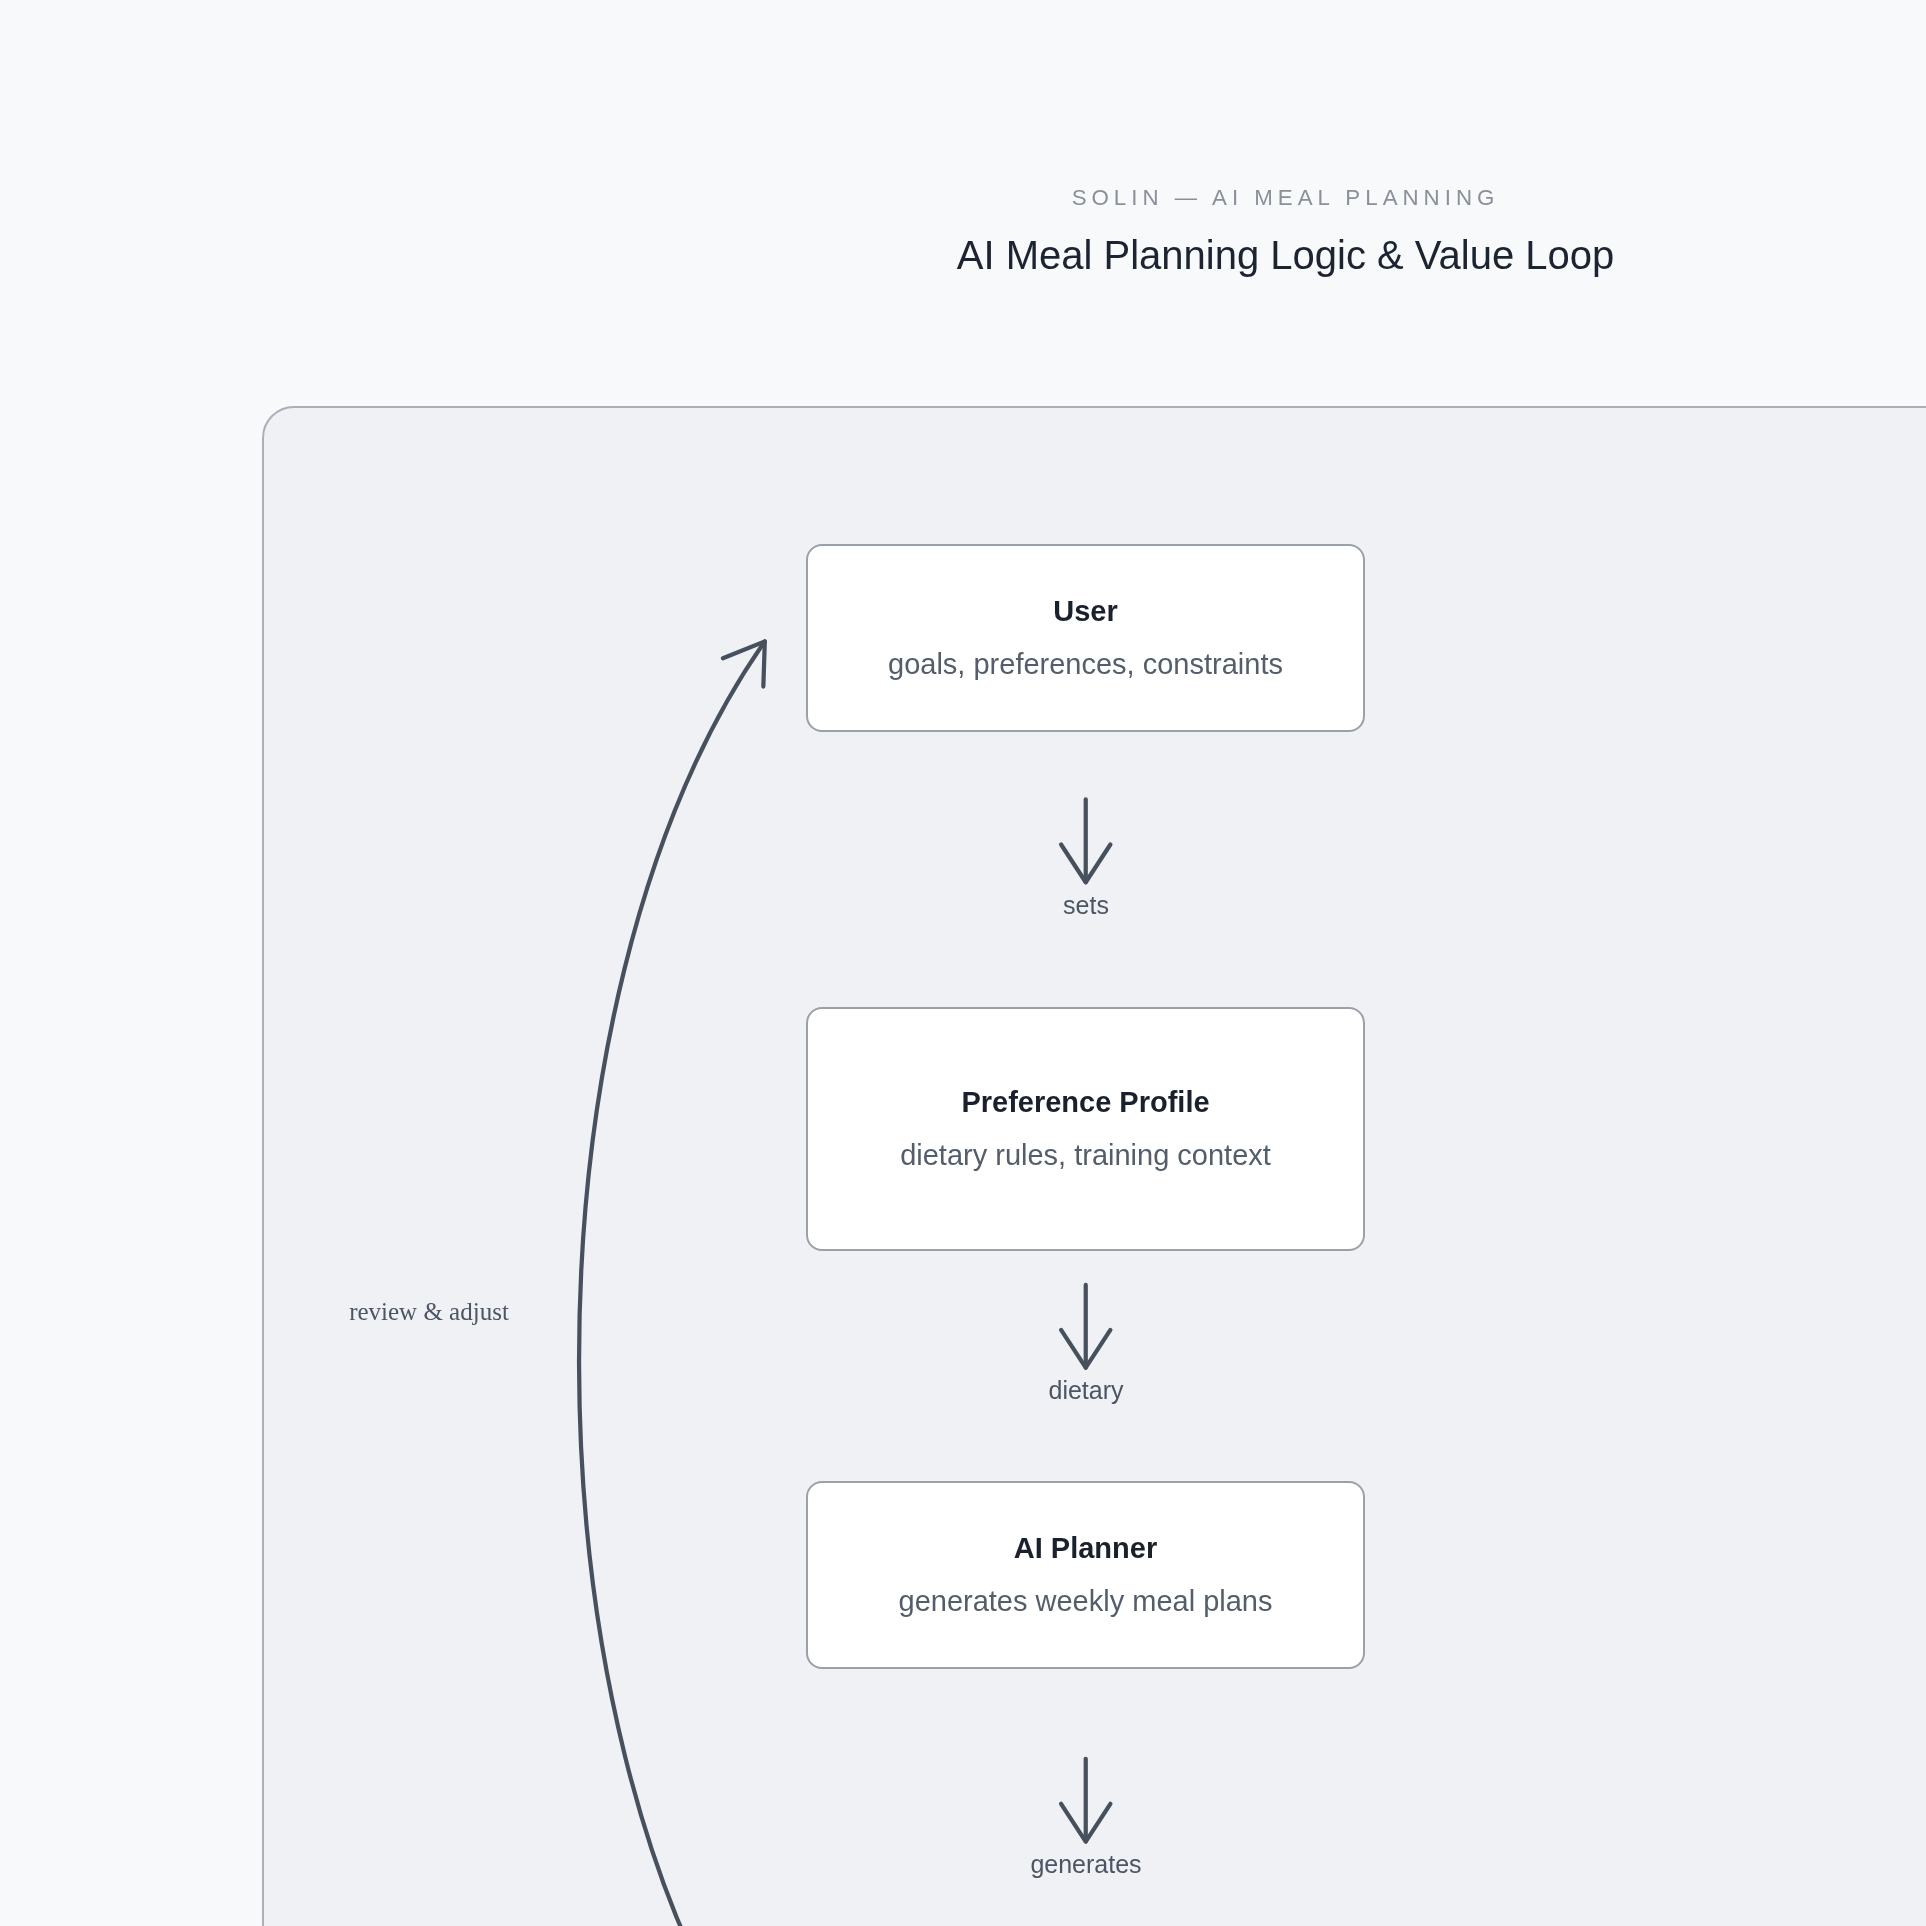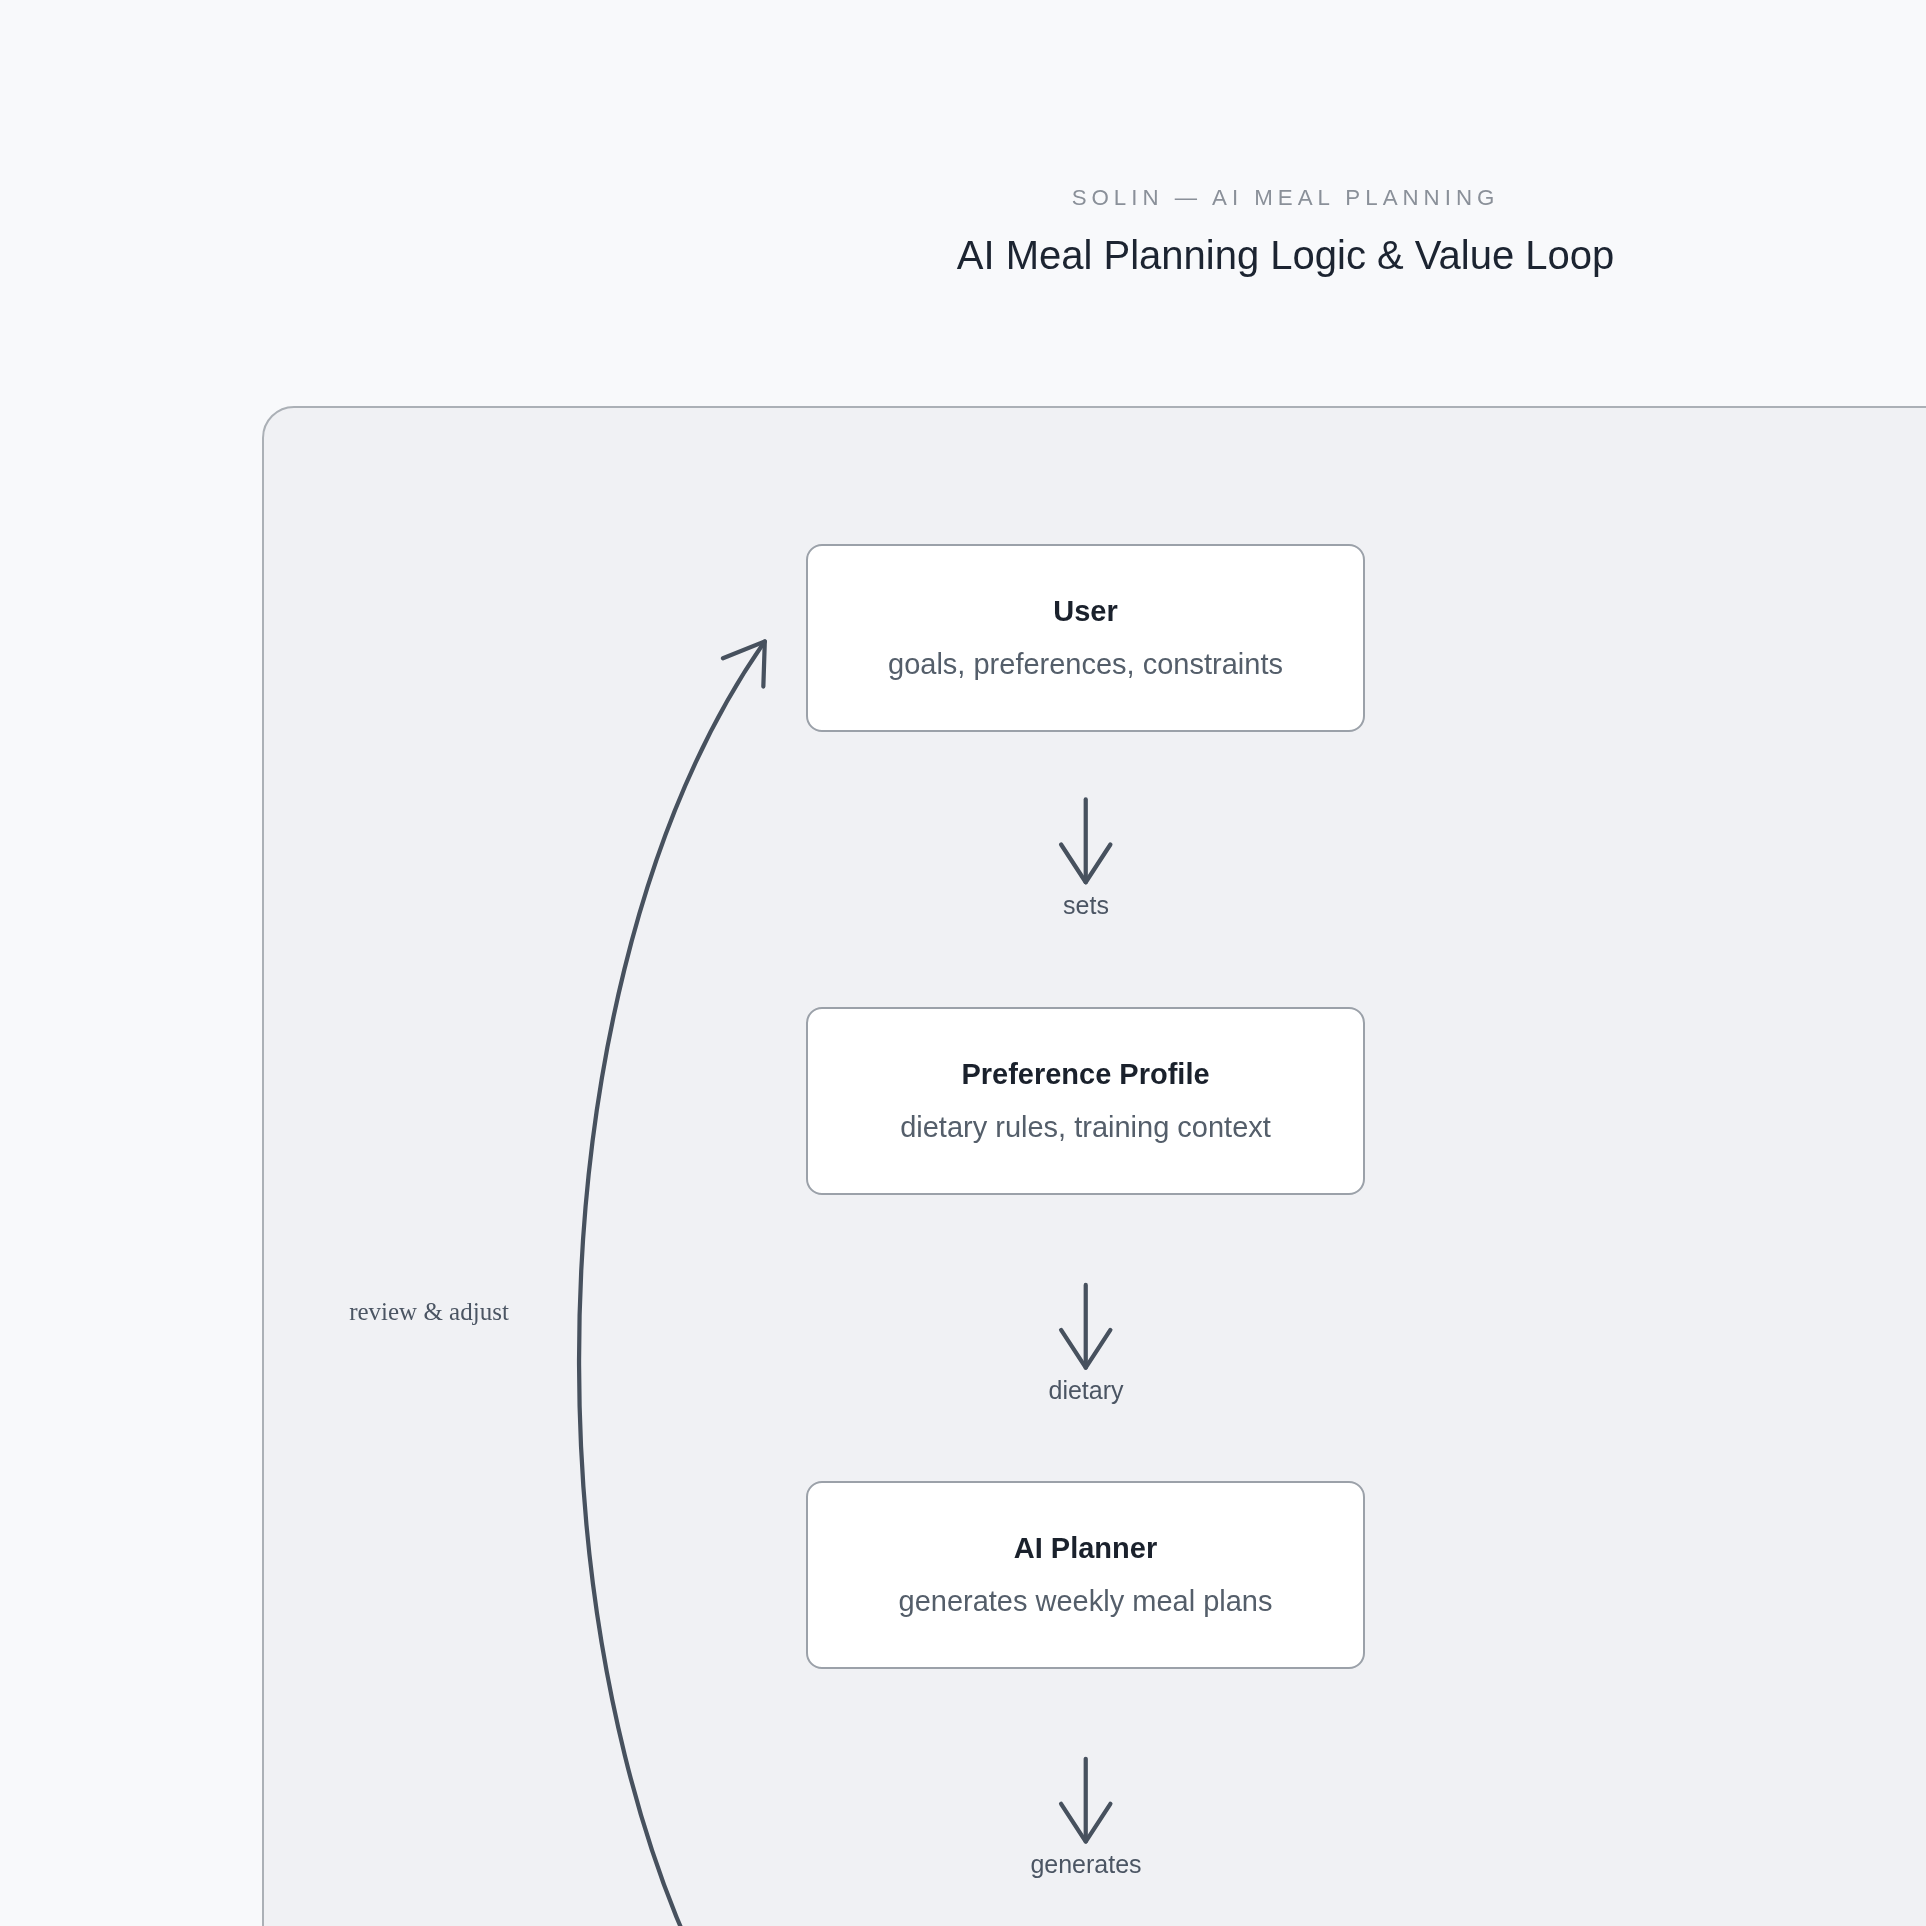--- a/index.html
+++ b/index.html
@@ -68,21 +68,21 @@
     color: #1a212c;
     line-height: 1;
   }
   .node-subtitle {
     font-size: 29px;
     font-weight: 400;
     color: #545e6a;
     line-height: 1;
   }
   .node-user            { left: 806px; top: 532px; width: 559px; height: 188px; margin-top: 12px; }
-  .node-preference      { left: 806px; top: 1007px; width: 559px; height: 188px; }
+  .node-preference      { left: 806px; top: 1007px; width: 559px; height: 244px; }
   .node-planner         { left: 806px; top: 1481px; width: 559px; height: 188px; }
   .edge-label {
     position: absolute;
     transform: translate(-50%, -50%);
     font-size: 25px;
     color: #4b5563;
     white-space: nowrap;
     line-height: 1;
     text-align: center;
   }

